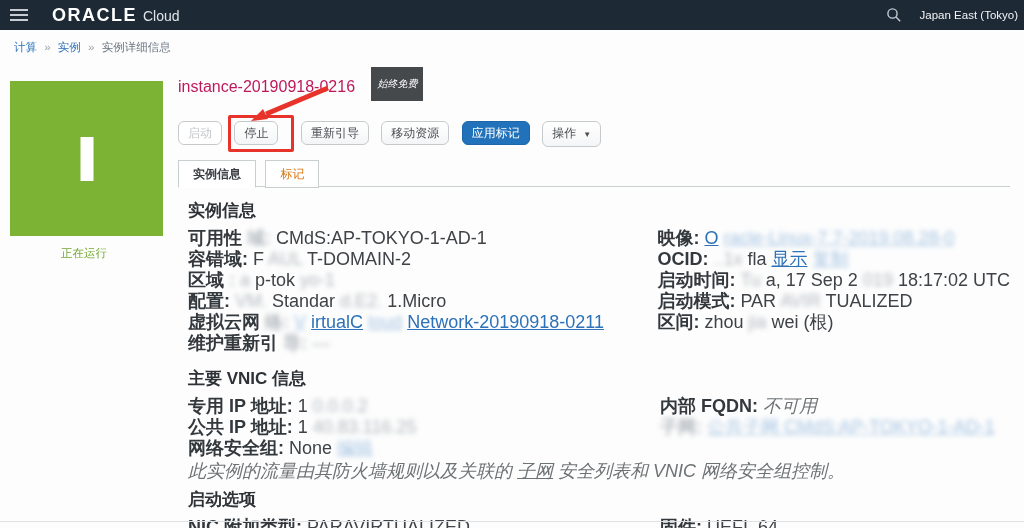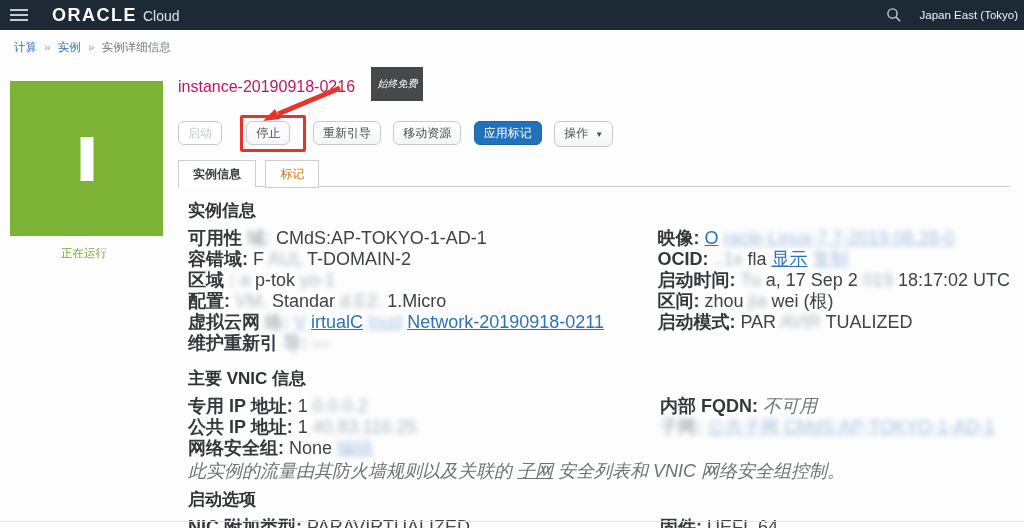--- a/index.html
+++ b/index.html
@@ -35,21 +35,21 @@
   .badge { display:inline-block; background:#45494c; color:#fff; font-size:10px; font-style:italic;
            padding:10px 6px; margin-left:12px; position:relative; top:-5px; filter:blur(0.7px); }
   
   .btnrow { margin-top:15px; height:26px; white-space:nowrap; }
   .btn { display:inline-block; font-size:12px; line-height:14px; padding:4px 9px;
          border:1px solid #c6cacd; border-radius:6px; background:linear-gradient(#ffffff,#f4f5f6);
          color:#4a4e52; margin-right:8px; cursor:pointer; vertical-align:top; }
   .btn.disabled { color:#c3c7ca; cursor:default; background:#fff; }
   .btn.primary { background:#2172ba; border-color:#1d66a7; color:#fff; }
   .btn .caret { font-size:8px; margin-left:7px; color:#4a4e52; }
-  .anno-wrap { position:relative; display:inline-block; margin-right:10px;margin-left:12px; }
+  .anno-wrap { position:relative; display:inline-block; margin-right:10px; }
   .red-box { position:absolute; left:-6px; top:-6px; right:-8px; bottom:-7px;
              border:3px solid #e8332a; border-radius:2px; pointer-events:none; }
   .red-arrow { position:absolute; left:10px; top:-36px; overflow:visible; pointer-events:none; }
   
   .tabs { margin-top:12px; border-bottom:1px solid #c9ced1; height:28px; }
   .tab { display:inline-block; font-size:12px; line-height:26px; height:28px; padding:0 14px;
          border:1px solid #c9ced1; background:#fff; margin-right:5px; position:relative; top:1px;
          cursor:pointer; }
   .tab.active { font-weight:bold; color:#3a3e42; border-bottom:1px solid #fff; }
   .tab.inactive { color:#d9730d; border-bottom:1px solid #c9ced1; }
@@ -146,22 +146,22 @@
           <div class="row"><span class="lbl">容错域:</span> <span class="val">F</span> <span class="val blur">AUL</span> <span class="val">T-DOMAIN-2</span> </div>
           <div class="row"><span class="lbl">区域</span> <span class="lbl blur">:</span> <span class="val blur">a</span> <span class="val">p-tok</span> <span class="val blur">yo-1</span> </div>
           <div class="row"><span class="lbl">配置:</span> <span class="val blur">VM.</span> <span class="val">Standar</span> <span class="val blur">d.E2.</span> <span class="val">1.Micro</span> </div>
           <div class="row"><span class="lbl">虚拟云网</span> <span class="lbl blur">络:</span> <span class="link blur">V</span> <span class="link">irtualC</span> <span class="link blur">loud</span> <span class="link">Network-20190918-0211</span> </div>
           <div class="row"><span class="lbl">维护重新引</span> <span class="lbl blur">导:</span> <span class="val blur">—</span> </div>
         </div>
       <div class="col-r">
           <div class="row"><span class="lbl">映像:</span> <span class="link">O</span> <span class="link blur">racle-Linux-7.7-2019.08.28-0</span> </div>
           <div class="row"><span class="lbl">OCID:</span> <span class="val blur">..1x</span> <span class="val">fla</span> <span class="link">显示</span> <span class="link blur">复制</span> </div>
           <div class="row"><span class="lbl">启动时间:</span> <span class="val blur">Tu</span> <span class="val">a, 17 Sep 2</span> <span class="val blur">019</span> <span class="val">18:17:02 UTC</span> </div>
+          <div class="row"><span class="lbl">启动模式:</span> <span class="val">PAR</span> <span class="val blur">AVIR</span> <span class="val">TUALIZED</span> </div>
           <div class="row"><span class="lbl">区间:</span> <span class="val">zhou</span> <span class="val blur">jia</span> <span class="val">wei (根)</span> </div>
-          <div class="row"><span class="lbl">启动模式:</span> <span class="val">PAR</span> <span class="val blur">AVIR</span> <span class="val">TUALIZED</span> </div>
         </div>
     </div>
   </div>
 
   <div class="section">
     <h2>主要 VNIC 信息</h2>
     <div class="cols">
       <div class="col-l">
           <div class="row"><span class="lbl">专用 IP 地址:</span> <span class="val">1</span> <span class="val blur">0.0.0.2</span> </div>
           <div class="row"><span class="lbl">公共 IP 地址:</span> <span class="val">1</span> <span class="val blur">40.83.116.25</span> </div>

